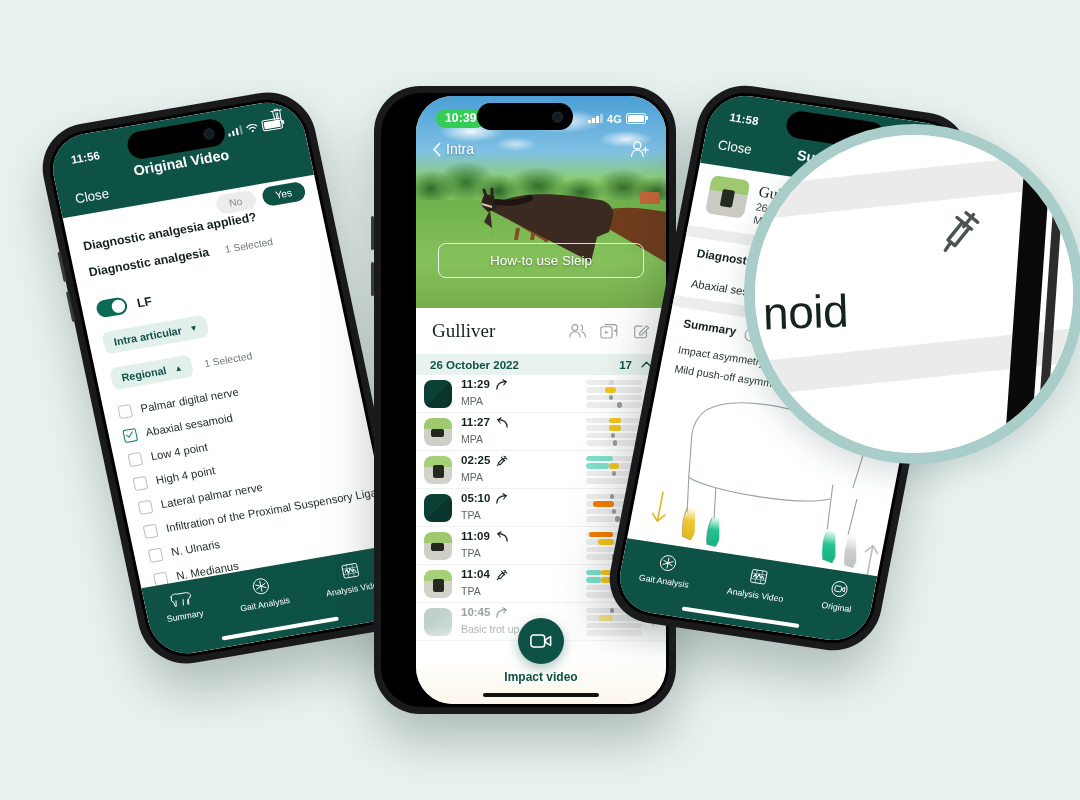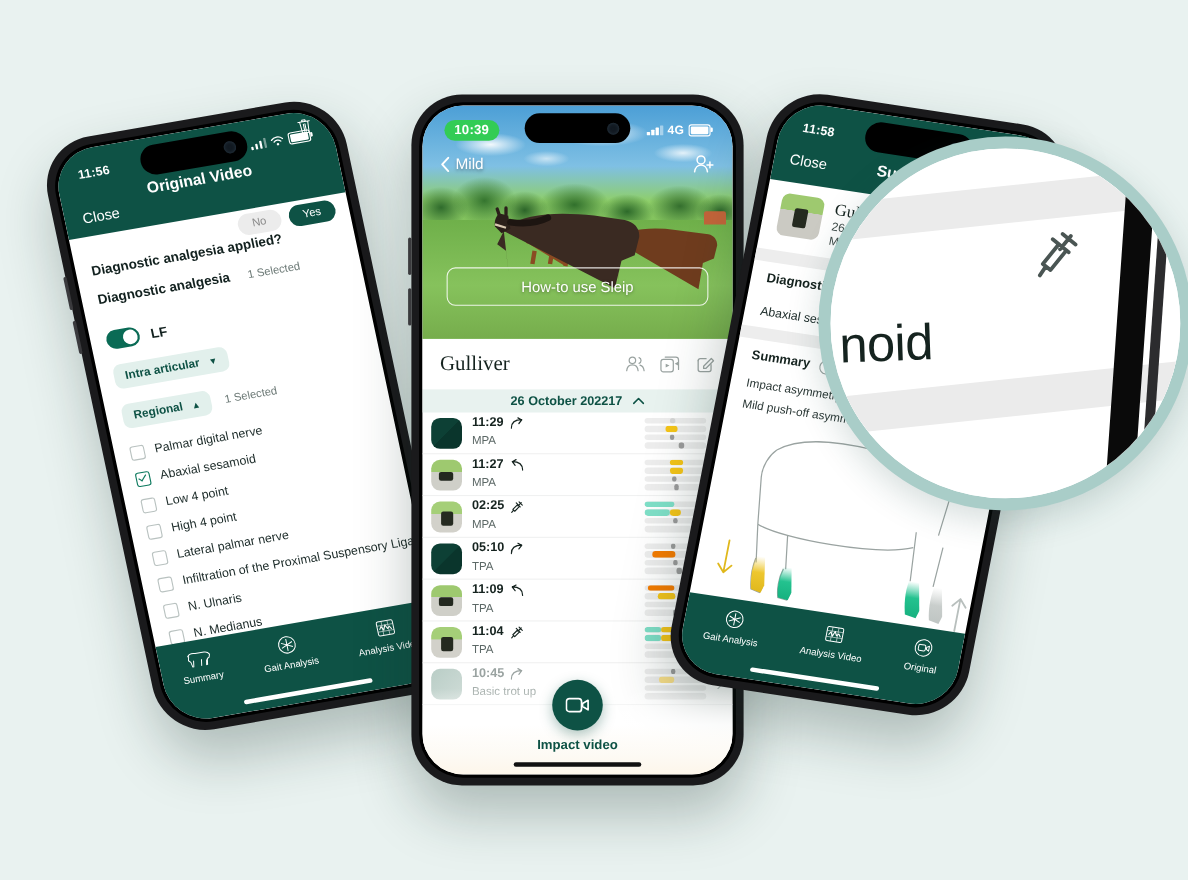--- a/index.html
+++ b/index.html
@@ -86,21 +86,21 @@
       border:solid #0e7a5f;border-width:0 1.4px 1.4px 0;transform:rotate(42deg);}
   .customtag{margin-top:9px;border:1px solid #e2e4e3;border-radius:7px;
              padding:8px 10px;color:#c4c9c8;font-size:11px;}
   .l-tabbar{position:absolute;left:0;right:0;bottom:0;height:62px;background:#0e5245;
             display:flex;align-items:flex-start;justify-content:space-around;
             padding-top:9px;color:#fff;}
   .tabitem{display:flex;flex-direction:column;align-items:center;gap:4px;font-size:8.5px;}
 
   
   #phoneCenter{left:374px;top:86px;width:302px;height:628px;}
-  #phoneCenter .screen{background:#fff;}
+  #phoneCenter .screen{background:#fff;margin-left:32px;}
   .hero{position:relative;height:212px;overflow:hidden;
         background:linear-gradient(#4c9fd6 0%,#7fc0e4 26%,#8fcf6a 41%,#6fae49 62%,#79b953 100%);}
   .hero .clouds{position:absolute;top:6px;left:0;right:0;height:64px;
      background:
        radial-gradient(ellipse 46px 15px at 22% 46%,rgba(255,255,255,.92),transparent 70%),
        radial-gradient(ellipse 60px 17px at 58% 30%,rgba(255,255,255,.88),transparent 70%),
        radial-gradient(ellipse 38px 12px at 84% 58%,rgba(255,255,255,.8),transparent 70%),
        radial-gradient(ellipse 30px 10px at 40% 66%,rgba(255,255,255,.6),transparent 70%);}
   .hero .treeline{position:absolute;top:48px;left:0;right:0;height:62px;
      background:
@@ -126,21 +126,21 @@
          border:1px solid rgba(255,255,255,.85);border-radius:8px;
          text-align:center;color:#fff;font-size:13.5px;padding:9px 0;
          text-shadow:0 1px 3px rgba(0,0,0,.4);}
   .namebar{height:46px;display:flex;align-items:center;justify-content:space-between;
            padding:0 16px;background:#fff;}
   .hname{font-family:"Liberation Serif", serif;font-size:19px;color:#15231f;}
   .nicons{display:flex;align-items:center;gap:13px;color:#9aa3a1;}
   .resbar{background:#0e5245;color:#fff;height:24px;display:flex;align-items:center;
           padding:0 16px;font-size:12.5px;font-weight:700;}
   .daterow{background:#e8f2ef;height:21px;display:flex;align-items:center;
-           justify-content:center;padding:0 14px;color:#0e5245;
+           justify-content:space-between;padding:0 14px;color:#0e5245;
            font-size:11.5px;font-weight:700;}
   .daterow .rt{display:flex;align-items:center;gap:9px;}
   .rows{position:relative;}
   .row{height:38px;display:flex;align-items:center;gap:9px;padding:0 10px 0 8px;
        border-bottom:1px solid #f0f1f1;box-sizing:border-box;}
   .thumb{width:28px;height:28px;border-radius:8px;flex:0 0 auto;overflow:hidden;
          background:#0d3d33;}
   .thumb.ph{background:linear-gradient(135deg,#0d4035 0 49%,#0a352c 50% 100%);}
   .thumb.img1{background:linear-gradient(#9ec96f 0 38%,#cfcfc8 39% 100%);position:relative;}
   .thumb.img1::after{content:"";position:absolute;left:7px;top:11px;width:13px;height:8px;
@@ -386,21 +386,21 @@
             <path d="M16 6l2 6M24 5l0 6" stroke="#2b201a" stroke-width="3" stroke-linecap="round"></path>
             <path d="M14 20l10 3" stroke="#d8c7b0" stroke-width="2"></path>
             <path d="M28 18c14 2 26 0 34-4" stroke="#1d1511" stroke-width="6" stroke-linecap="round" fill="none"></path>
           </svg>
 
           <div class="hero-top">
             <span class="backbtn">
               <svg width="9" height="15" viewBox="0 0 9 15">
                 <path d="M7.5 1.5L2 7.5l5.5 6" stroke="#fff" stroke-width="1.8" fill="none" stroke-linecap="round" stroke-linejoin="round"></path>
               </svg>
-              <span>Mild</span>
+              <span>Intra</span>
             </span>
             <svg width="20" height="18" viewBox="0 0 22 20">
               <circle cx="8" cy="6" r="4" stroke="#fff" stroke-width="1.5" fill="none"></circle>
               <path d="M1.5 18c.5-4.5 3.5-7 6.5-7s6 2.5 6.5 7" stroke="#fff" stroke-width="1.5" fill="none" stroke-linecap="round"></path>
               <path d="M17 8v6M14 11h6" stroke="#fff" stroke-width="1.5" stroke-linecap="round"></path>
             </svg>
           </div>
 
           <div class="howto">How-to use Sleip</div>
         </div>

